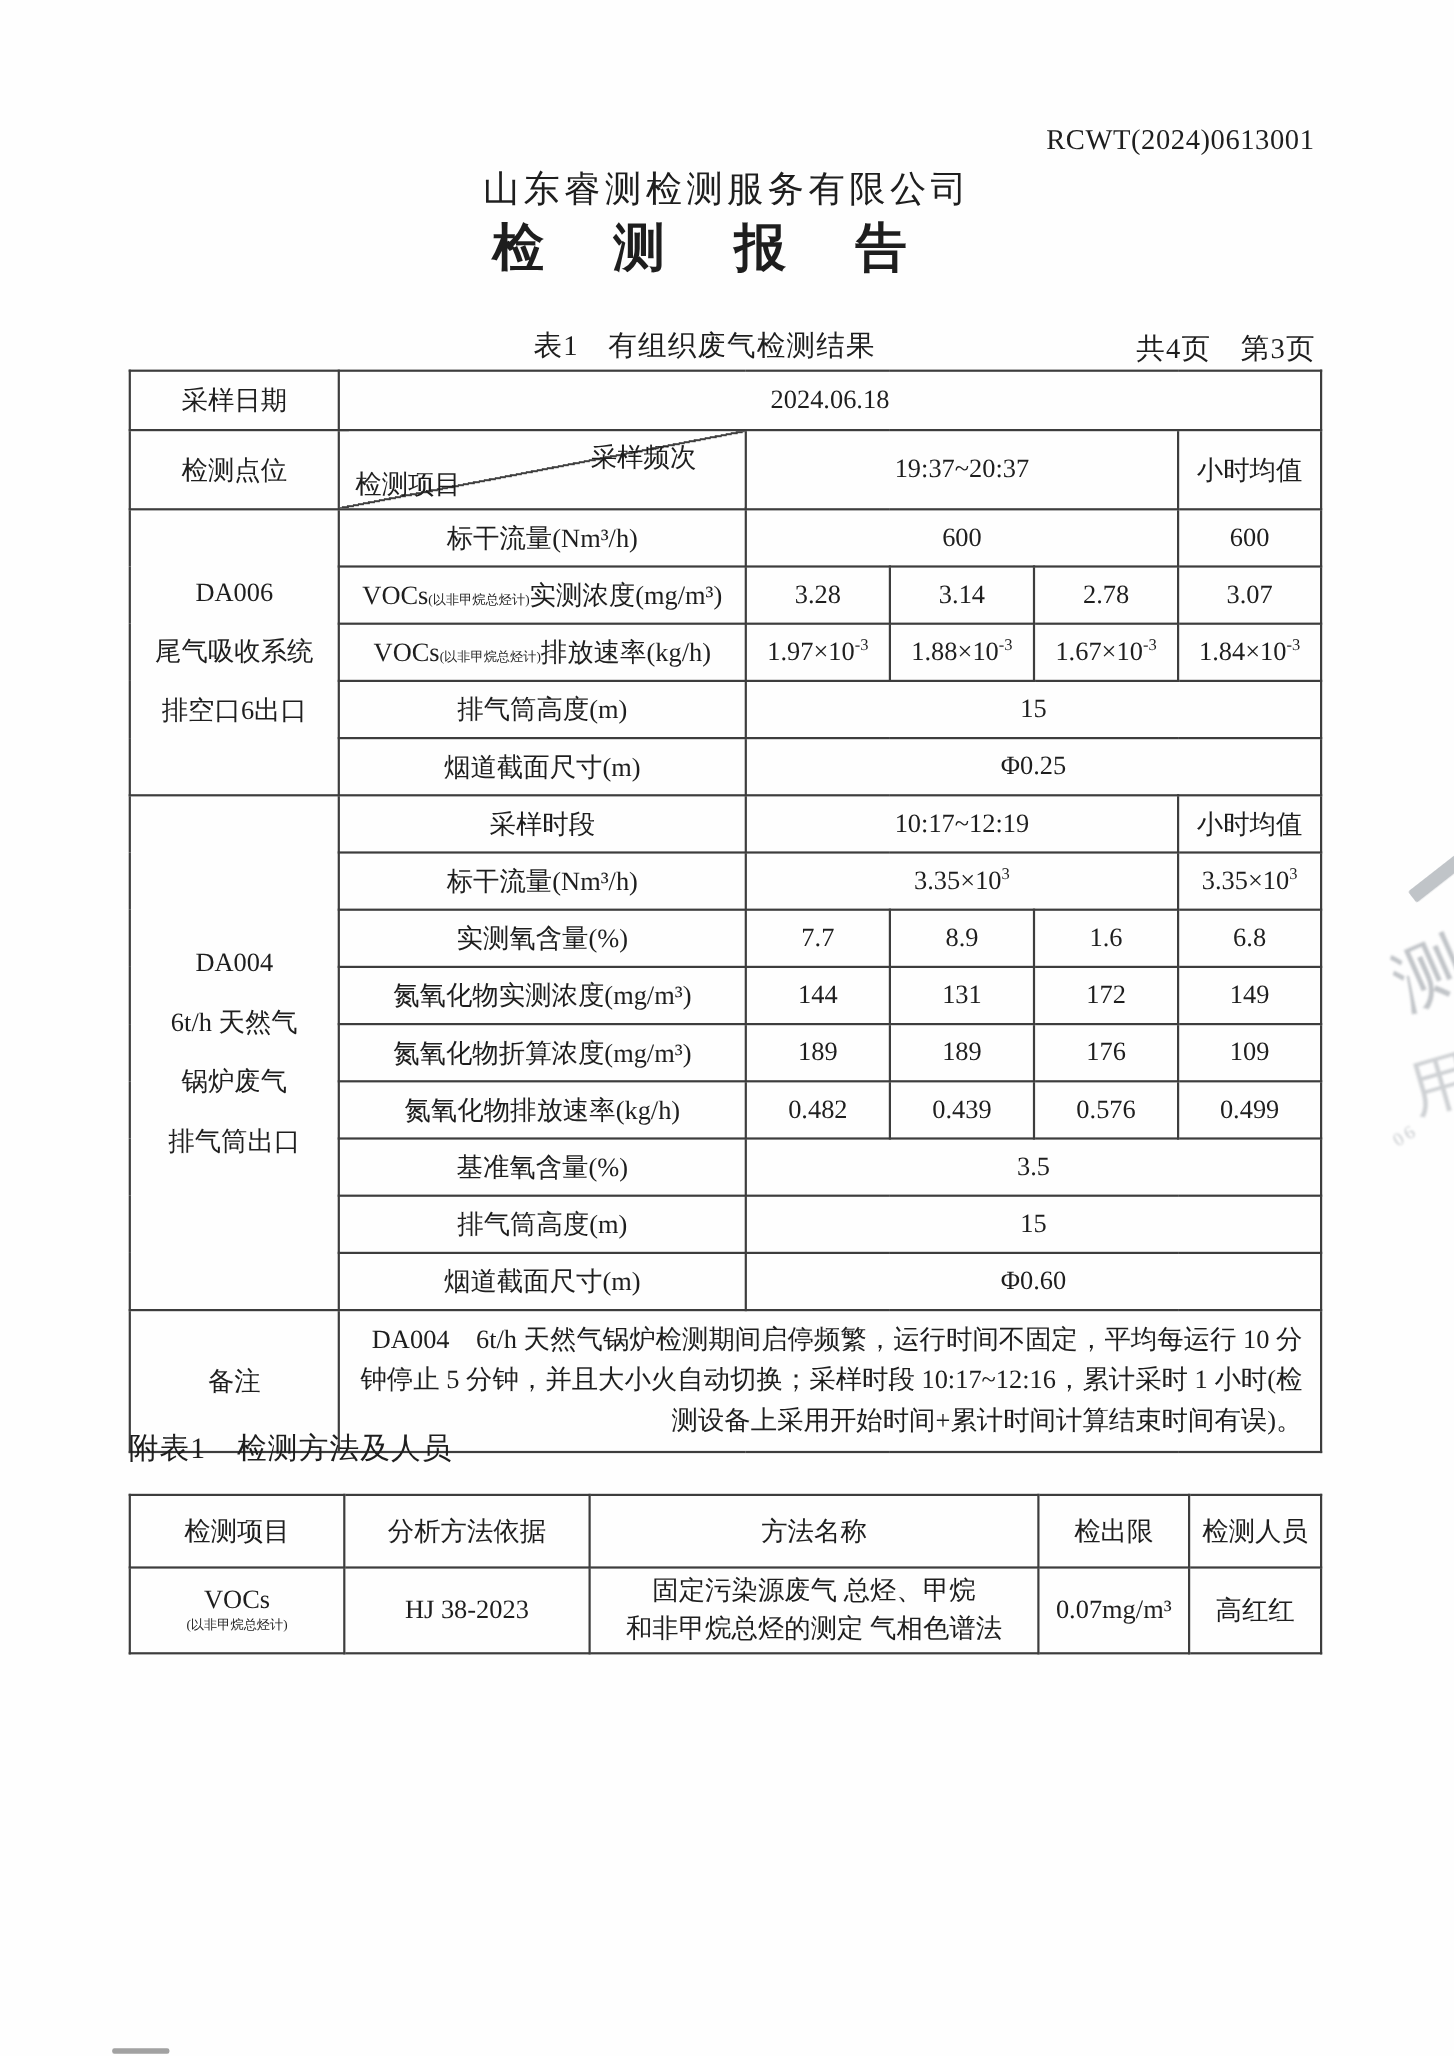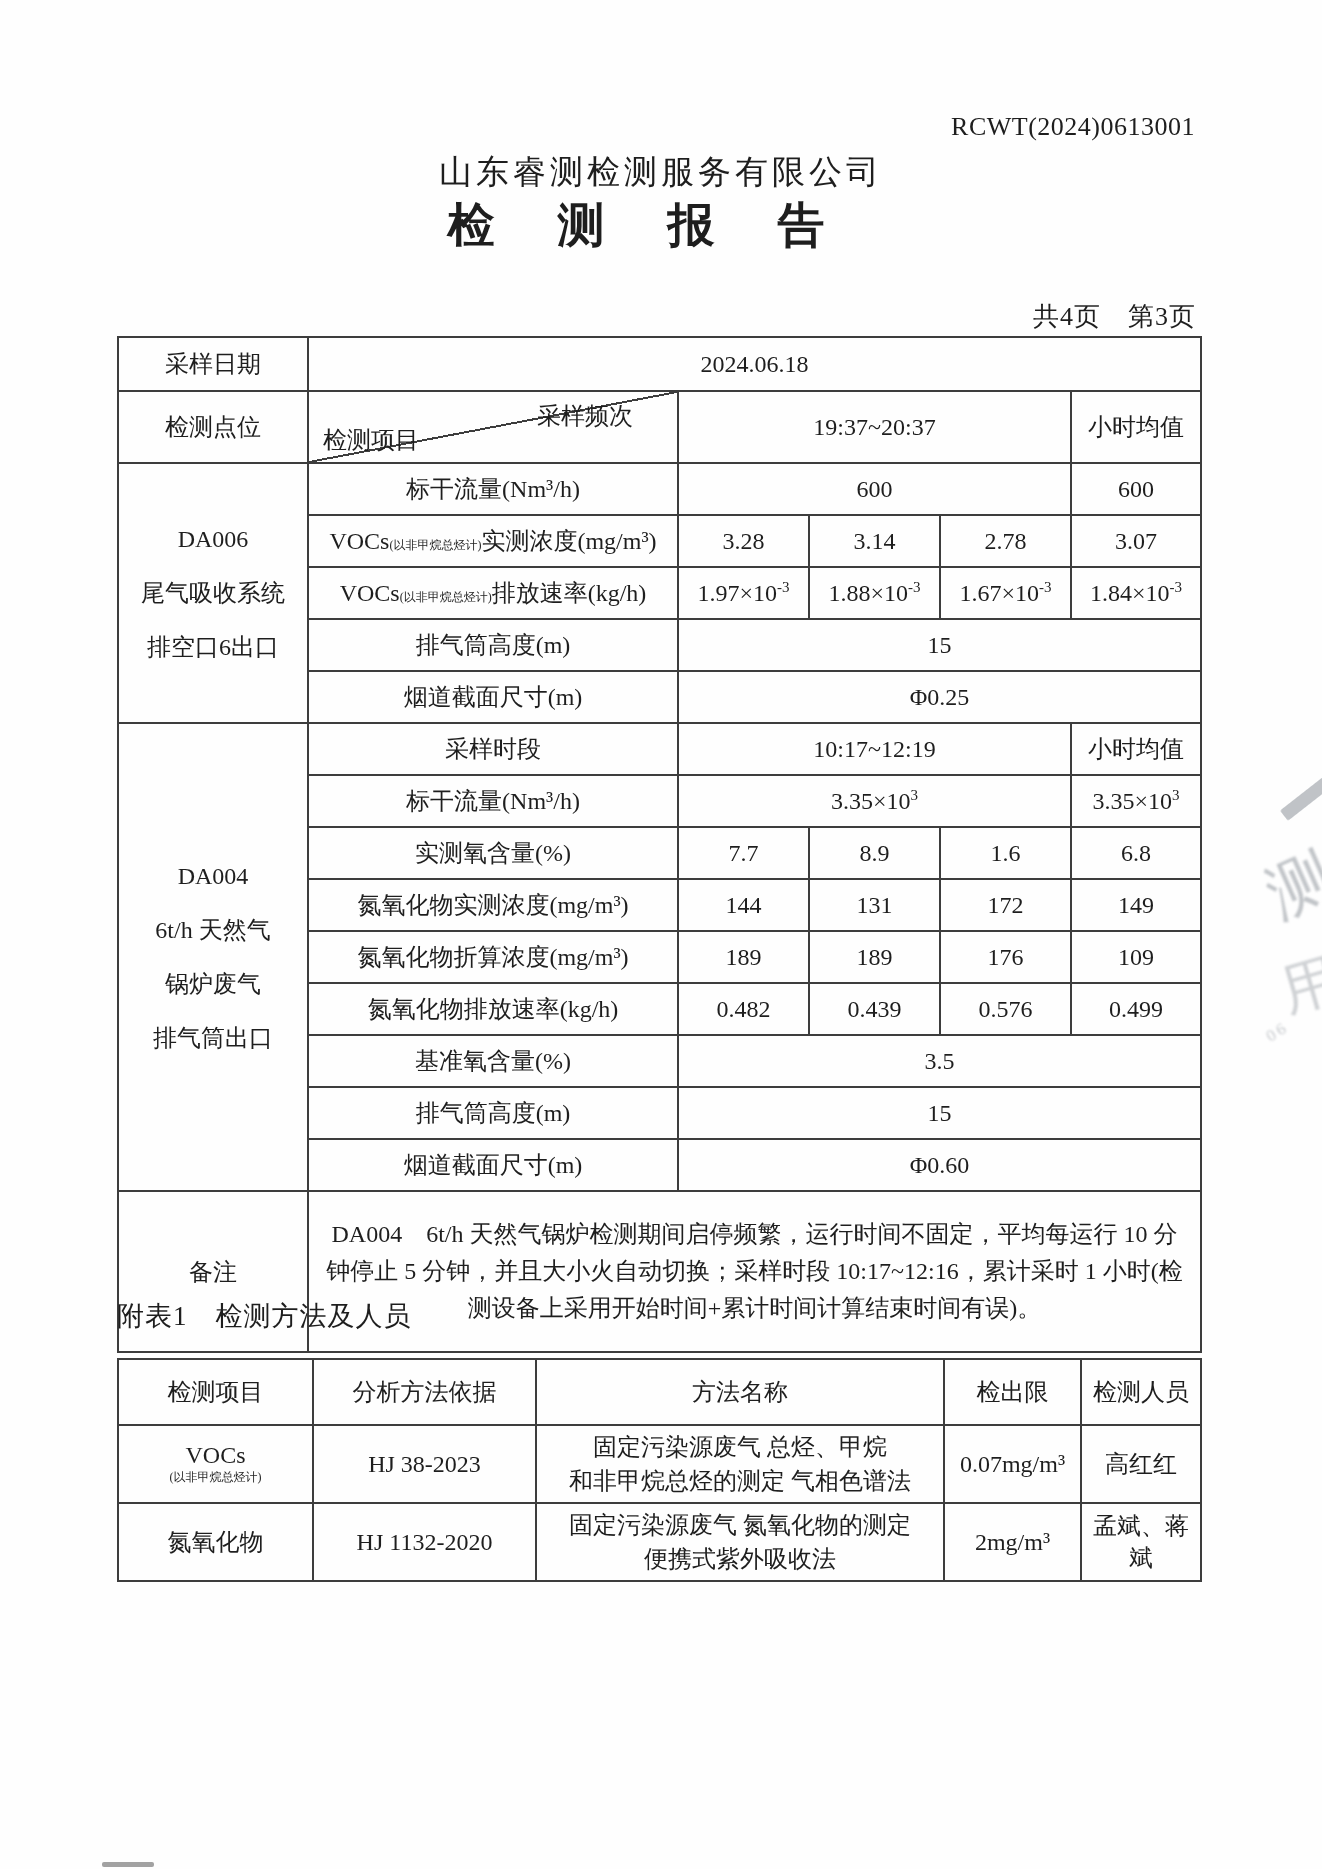--- a/index.html
+++ b/index.html
@@ -24,40 +24,41 @@
   .methods{position:absolute;left:117px;top:1358px;width:1083px;}
   tr.h54{height:54px;} tr.h72{height:72px;} tr.h52{height:52px;} tr.h110{height:110px;}
   tr.h66{height:66px;} tr.h44{height:44px;} tr.h78{height:78px;}
   .ptlines{line-height:54px;}
   .small-par{font-size:12px;font-family:Liberation Serif, serif;}
   sup{font-size:15px;}
   .diag-cell{position:relative;
     background:linear-gradient(to bottom right,transparent calc(50% - 1px),#3d3d3d calc(50% - 1px),#3d3d3d calc(50% + 1px),transparent calc(50% + 1px));}
   .diag-top{position:absolute;top:8px;right:44px;}
   .diag-bottom{position:absolute;bottom:6px;left:14px;}
-  .remark-cell{text-align:center;padding:24px 16px;line-height:37px;}
+  .remark-cell{text-align:right;padding:8px 16px;line-height:37px;}
   .t2caption{position:absolute;top:1298px;left:117px;width:1083px;text-align:left;
     font-size:27px;letter-spacing:1px;}
   .two-line{line-height:34px;}
   .stamp{position:absolute;color:#8e949b;opacity:.55;filter:blur(1px);pointer-events:none;}
   .stamp-stroke{position:absolute;left:1278px;top:792px;width:56px;height:13px;background:#979da4;
     transform:rotate(-38deg);opacity:.6;filter:blur(.5px);border-radius:2px;}
   .stamp-c1{left:1268px;top:842px;font-size:64px;transform:rotate(-24deg);}
   .stamp-c2{left:1282px;top:948px;font-size:56px;transform:rotate(-16deg);opacity:.42;}
   .stamp-c3{left:1266px;top:1022px;font-size:17px;transform:rotate(-32deg);letter-spacing:3px;opacity:.5;}
   .smudge{position:absolute;left:102px;top:1862px;width:52px;height:5px;background:#555;opacity:.55;border-radius:2px;}
 </style>
 </head>
 <body>
 
 <div class="report-no">RCWT(2024)0613001</div>
 <div class="company">山东睿测检测服务有限公司</div>
 <div class="rtitle">检　测　报　告</div>
 
 <div class="caption-row">
+  <span class="t1caption">表1　有组织废气检测结果</span>
   <span class="pageinfo">共4页　第3页</span>
 </div>
 
 <table class="main">
   <colgroup>
     <col style="width:190px">
       <col style="width:370px">
       <col style="width:131px">
     <col style="width:131px">
       <col style="width:131px">
@@ -200,32 +201,20 @@
       <div class="small-par">(以非甲烷总烃计)</div>
     </td>
     <td>HJ 38-2023</td>
     <td class="two-line">
       <div>固定污染源废气 总烃、甲烷</div>
       <div>和非甲烷总烃的测定 气相色谱法</div>
     </td>
     <td>0.07mg/m³</td>
     <td>高红红</td>
   </tr>
-  <tr class="h78">
-    <td>
-      <div>氮氧化物</div>
-    </td>
-    <td>HJ 1132-2020</td>
-    <td class="two-line">
-      <div>固定污染源废气 氮氧化物的测定</div>
-      <div>便携式紫外吸收法</div>
-    </td>
-    <td>2mg/m³</td>
-    <td>孟斌、蒋斌</td>
-  </tr>
 </tbody>
   </table>
 
 <div class="stamp-stroke"></div>
 <div class="stamp stamp-c1">测</div>
 <div class="stamp stamp-c2">用</div>
 <div class="stamp stamp-c3">06</div>
 <div class="smudge"></div>
 
 </body></html>

